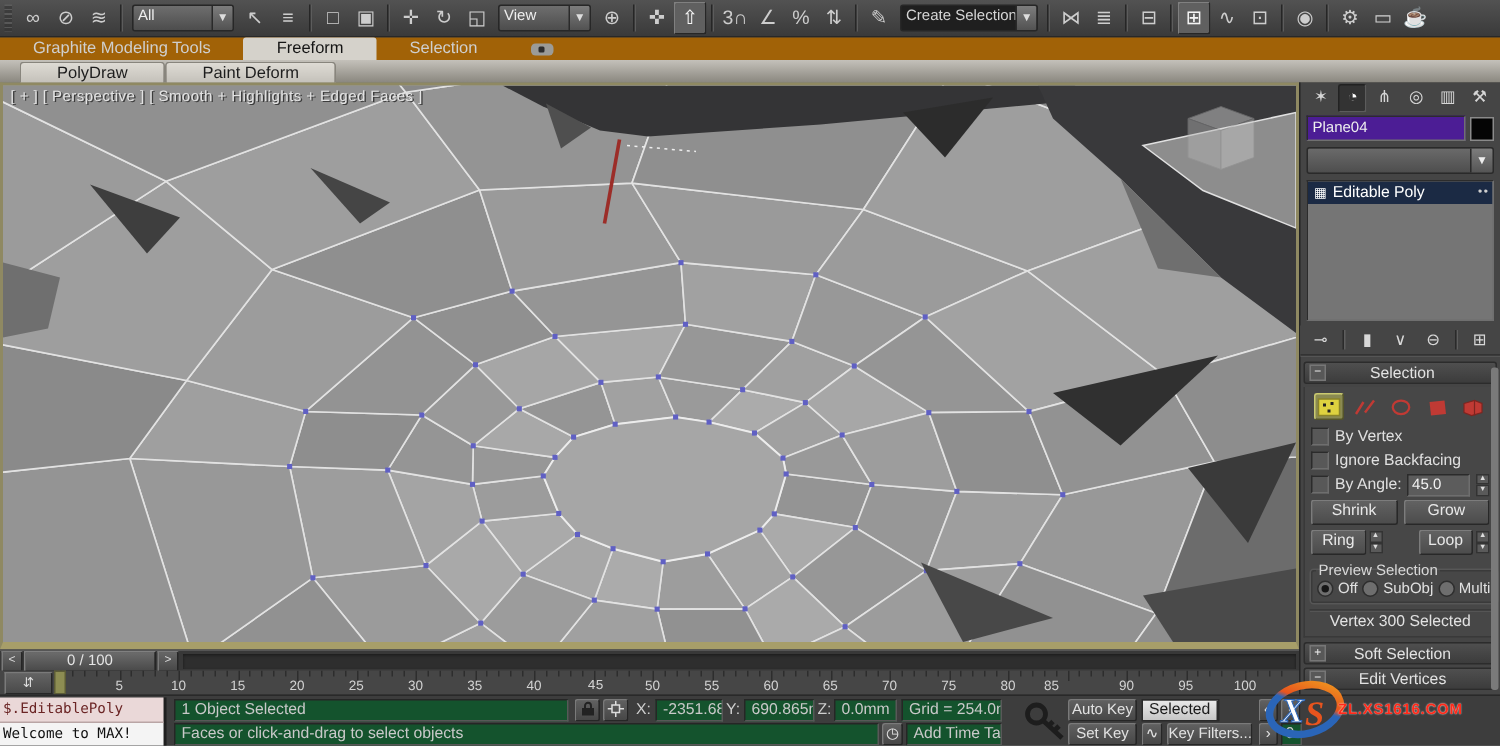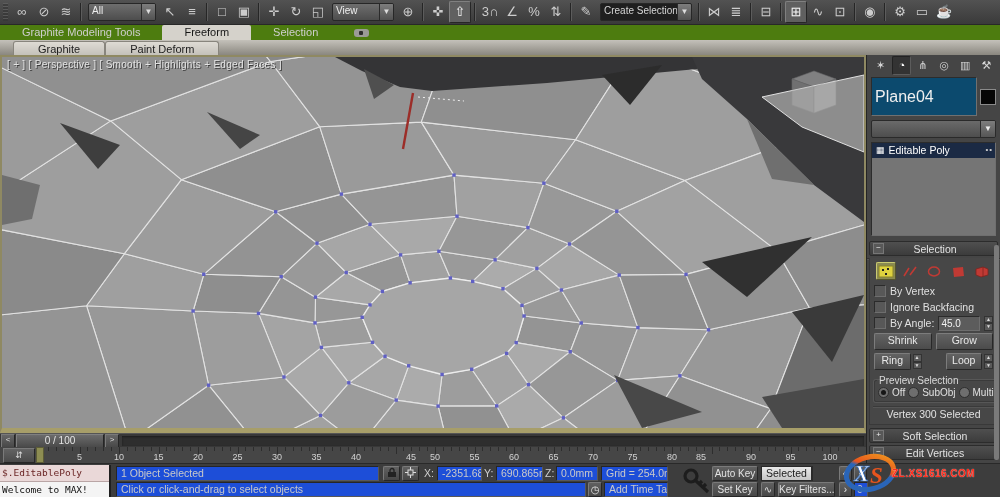--- a/index.html
+++ b/index.html
@@ -17,21 +17,21 @@
   .tb-icon.pressed{background:#606060;border-color:#808080 #262626 #262626 #808080;color:#f5f5f5}
   .tb-sep{width:0;height:18px;border-left:1px solid #262626;border-right:1px solid #5c5c5c;margin:0 3px;flex:none}
   .tb-dd{height:16px;background:linear-gradient(#6e6e6e,#4d4d4d);border:1px solid #272727;
     border-radius:2px;display:flex;align-items:stretch;flex:none;margin:0 3px;overflow:hidden}
   .tb-dd .lbl{font-size:10px;color:#efefef;padding:1px 3px 0;white-space:nowrap;overflow:hidden;flex:1}
   .tb-dd .arr{width:13px;background:linear-gradient(#7d7d7d,#525252);border-left:1px solid #2a2a2a;
     font-size:8px;color:#ddd;text-align:center;line-height:15px;flex:none}
   .tb-dd.dark{background:#1f1f1f}.tb-dd.dark .lbl{color:#d5d5d5}
 
   
-  #ribbon-tabs{position:absolute;left:0;top:25px;width:1000px;height:15px;background:#4d7c0f;
+  #ribbon-tabs{position:absolute;left:0;top:25px;width:1000px;height:15px;background:#a16207;
     display:flex;align-items:flex-end}
   .rtab{height:15px;line-height:15px;padding:0 22px;font-size:11px;color:#cfcfcf;white-space:nowrap}
   .rtab.active{background:#d5d2cb;color:#151515;border-radius:2px 2px 0 0}
   #ribbon-collapse{width:15px;height:8px;margin:0 0 3px 14px;background:#9b9b97;border-radius:3px;
     position:relative}
   #ribbon-collapse i{position:absolute;left:5px;top:2px;width:4px;height:4px;background:#2d2d2d;border-radius:1px}
 
   
   #sub-tabs{position:absolute;left:0;top:40px;width:1000px;height:15px;
     background:linear-gradient(#c4c1ba,#8a877f);border-bottom:1px solid #6b6861;display:flex}
@@ -48,22 +48,22 @@
     text-shadow:1px 1px 0 #3c3c3c;white-space:nowrap}
 
   
   #cmd-panel{position:absolute;left:866px;top:55px;width:134px;height:442px;background:#454545;
     border-left:1px solid #242424;box-sizing:border-box}
   #cmd-tabs{display:flex;height:21px;align-items:center;padding:0 4px;gap:2px}
   .ctab{width:18px;height:17px;line-height:17px;text-align:center;font-size:11px;color:#d6d6d6;
     border:1px solid transparent;border-radius:2px}
   .ctab.pressed{background:#333;border-color:#222 #5c5c5c #5c5c5c #222;color:#fff}
   #name-row{display:flex;align-items:center;padding:1px 4px;gap:3px}
-  #obj-name{flex:1;height:15px;line-height:15px;background:#0c4a6e;border:1px solid;
-    border-color:#2c2c2c #707070 #707070 #2c2c2c;color:#efefef;font-size:16px;padding:11px 3px;overflow:hidden}
+  #obj-name{flex:1;height:15px;line-height:15px;background:#4c1d95;border:1px solid;
+    border-color:#2c2c2c #707070 #707070 #2c2c2c;color:#efefef;font-size:10px;padding:0 3px;overflow:hidden}
   #obj-color{width:14px;height:14px;background:#050505;border:1px solid #8a8a8a;flex:none}
   #mod-list{display:flex;margin:3px 4px 0;height:16px;background:linear-gradient(#6a6a6a,#4e4e4e);
     border:1px solid #2a2a2a;border-radius:2px;overflow:hidden}
   #mod-list .lbl{flex:1;font-size:10.5px;color:#f0f0f0;line-height:15px;padding:15px 4px}
   #mod-list .arr{width:14px;background:linear-gradient(#7d7d7d,#555);border-left:1px solid #2a2a2a;
     color:#eee;font-size:8px;text-align:center;line-height:15px}
   #stack{margin:4px 4px 0;height:92px;background:#757575;border:1px solid;
     border-color:#2c2c2c #6f6f6f #6f6f6f #2c2c2c;overflow:hidden;position:relative}
   .stack-row{height:15px;line-height:15px;font-size:10.5px;color:#111;padding:0 4px;display:flex;gap:4px;align-items:center}
   .stack-row.selected{background:#1b2a44;color:#fff}
@@ -121,21 +121,21 @@
   #track-bar{position:absolute;left:0;top:447px;width:866px;height:16px;background:#464646;overflow:hidden}
   .tick{position:absolute;top:0;width:1px;background:#2d2d2d}
   .tlabel{position:absolute;top:5px;font-size:9px;color:#d2d2d2;width:20px;text-align:center}
   #frame-marker{position:absolute;left:36px;top:0;width:8px;height:16px;background:#8d8d52;border:1px solid #5c5c36;box-sizing:border-box}
   #mini-curve{position:absolute;left:3px;top:1px;width:30px;height:13px;background:linear-gradient(#636363,#4a4a4a);
     border:1px solid;border-color:#7a7a7a #272727 #272727 #7a7a7a;color:#ddd;font-size:9px;line-height:12px;text-align:center}
 
   
   #status-bar{position:absolute;left:0;top:463px;width:1000px;height:34px;background:#3d3d3d;border-top:1px solid #292929}
   .sb-abs{position:absolute;box-sizing:border-box}
-  .sb-field{background:#1d4ed8;border:1px solid;border-color:#262626 #585858 #585858 #262626;
+  .sb-field{background:#14532d;border:1px solid;border-color:#262626 #585858 #585858 #262626;
     color:#c9c9c9;font-size:10.5px;height:15px;line-height:13px;padding:0 4px;overflow:hidden;white-space:nowrap}
   .sb-btn{background:linear-gradient(#606060,#474747);border:1px solid;border-color:#7a7a7a #262626 #262626 #7a7a7a;
     border-radius:2px;color:#e2e2e2;font-size:10px;height:15px;line-height:13px;text-align:center;overflow:hidden;white-space:nowrap}
   .sb-lbl{color:#cfcfcf;font-size:10.5px;height:15px;line-height:15px}
   #listener{left:0;top:1px;width:111px;height:33px;border-right:2px solid #1f1f1f;font-family:"DejaVu Sans Mono",monospace}
   #listener .l1{height:16px;line-height:16px;background:#ead8d8;color:#6b2525;font-size:9.5px;padding:0 2px;
     border-bottom:1px solid #b9a5a5;overflow:hidden;white-space:nowrap}
   #listener .l2{height:16px;line-height:16px;background:#f4f4f4;color:#101010;font-size:9.5px;padding:0 2px;overflow:hidden;white-space:nowrap}
   .dd-light{background:linear-gradient(#e9e9e9,#c6c6c6);border:1px solid #2a2a2a;color:#1c1c1c;
     font-size:10.5px;height:15px;line-height:13px;display:flex;overflow:hidden}
@@ -213,21 +213,21 @@
   <div style="display:flex;align-items:flex-end;">
       <div class="rtab">Graphite Modeling Tools</div>
       <div class="rtab active">Freeform</div>
       <div class="rtab">Selection</div>
     </div>
   <div id="ribbon-collapse">
       <i></i>
     </div>
 </div>
 <div id="sub-tabs">
-    <div class="stab">Graphite</div>
+    <div class="stab">PolyDraw</div>
     <div class="stab">Paint Deform</div>
   </div>
 
 <div id="viewport">
   <svg id="mesh-svg" width="862" height="371" viewBox="0 0 862 371">
     <g id="mesh-g">
         <polygon points="522.1,259.0 514.2,285.6 568.2,294.7 579.2,266.0" fill="rgb(148,148,148)" stroke="#e2e2e2" stroke-width="1.1" stroke-linejoin="round"></polygon>
         <polygon points="514.2,285.6 504.6,296.4 526.5,327.6 568.2,294.7" fill="rgb(170,170,170)" stroke="#e2e2e2" stroke-width="1.1" stroke-linejoin="round"></polygon>
         <polygon points="504.6,296.4 469.7,312.3 494.7,348.9 526.5,327.6" fill="rgb(164,164,164)" stroke="#e2e2e2" stroke-width="1.1" stroke-linejoin="round"></polygon>
         <polygon points="469.7,312.3 440.1,317.5 436.1,349.1 494.7,348.9" fill="rgb(157,157,157)" stroke="#e2e2e2" stroke-width="1.1" stroke-linejoin="round"></polygon>
@@ -677,21 +677,21 @@
       <div class="tick" style="left: 845.8px; height: 4px;"></div>
       <div class="tick" style="left: 853.7px; height: 4px;"></div>
       <div class="tlabel" style="left: 69.5px;">5</div>
       <div class="tlabel" style="left: 109px;">10</div>
       <div class="tlabel" style="left: 148.5px;">15</div>
       <div class="tlabel" style="left: 188px;">20</div>
       <div class="tlabel" style="left: 227.5px;">25</div>
       <div class="tlabel" style="left: 267px;">30</div>
       <div class="tlabel" style="left: 306.5px;">35</div>
       <div class="tlabel" style="left: 346px;">40</div>
-      <div class="tlabel" style="left: 401px;">45</div>
+      <div class="tlabel" style="left: 387px; font-family: Liberation Mono, monospace;">45</div>
       <div class="tlabel" style="left: 425px;">50</div>
       <div class="tlabel" style="left: 464.5px;">55</div>
       <div class="tlabel" style="left: 504px;">60</div>
       <div class="tlabel" style="left: 543.5px;">65</div>
       <div class="tlabel" style="left: 583px;">70</div>
       <div class="tlabel" style="left: 622.5px;">75</div>
       <div class="tlabel" style="left: 662px;">80</div>
       <div class="tlabel" style="left: 691px;">85</div>
       <div class="tlabel" style="left: 741px;">90</div>
       <div class="tlabel" style="left: 780.5px;">95</div>
@@ -700,21 +700,21 @@
   <div id="frame-marker"></div>
   <div id="mini-curve">⇵</div>
 </div>
 
 <div id="status-bar">
   <div id="listener" class="sb-abs">
     <div class="l1">$.EditablePoly</div>
     <div class="l2">Welcome to MAX!</div>
   </div>
   <div class="sb-abs sb-field" style="left:116px;top:2px;width:263px">1 Object Selected</div>
-  <div class="sb-abs sb-field" style="left:116px;top:18px;width:470px">Click or click-and-drag to select objects</div>
+  <div class="sb-abs sb-field" style="left:116px;top:18px;width:470px">Faces or click-and-drag to select objects</div>
 
   <div class="sb-abs sb-btn" style="left:383px;top:2px;width:17px">
     <svg width="10" height="11" viewBox="0 0 10 11">
         <rect x="1" y="5" width="8" height="5" fill="#222"></rect>
         <path d="M3,5 V3.5 a2,2 0 0 1 4,0 V5" fill="none" stroke="#222" stroke-width="1.3"></path>
       </svg>
   </div>
   <div class="sb-abs sb-btn" style="left:402px;top:2px;width:17px">
     <svg width="11" height="11" viewBox="0 0 11 11">
         <rect x="3" y="3" width="5" height="5" fill="none" stroke="#ddd"></rect>

